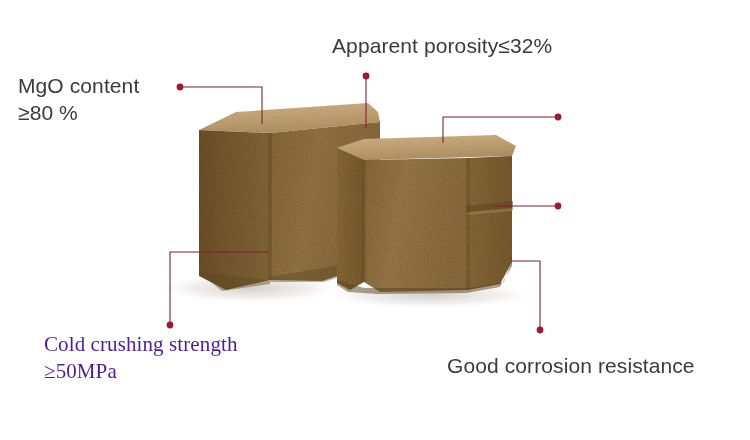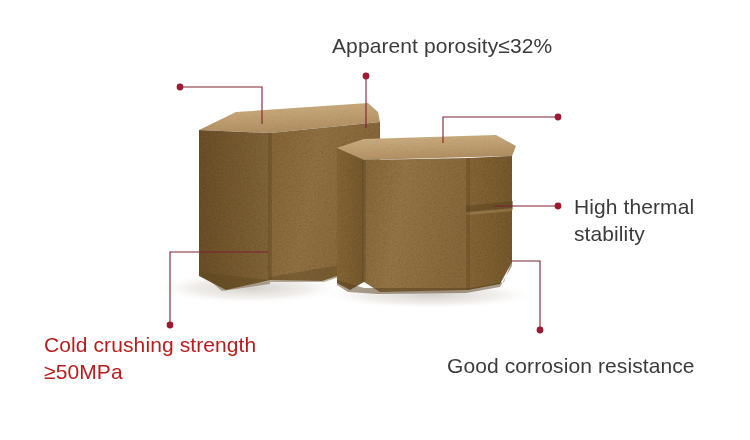--- a/index.html
+++ b/index.html
@@ -148,20 +148,20 @@
     <g id="dot-layer">
         <circle cx="180" cy="87" r="3.4" fill="#9b1b33"></circle>
         <circle cx="366" cy="76" r="3.4" fill="#9b1b33"></circle>
         <circle cx="558" cy="117" r="3.4" fill="#9b1b33"></circle>
         <circle cx="558" cy="206" r="3.4" fill="#9b1b33"></circle>
         <circle cx="170" cy="325" r="3.4" fill="#9b1b33"></circle>
         <circle cx="540" cy="330" r="3.4" fill="#9b1b33"></circle>
       </g>
   </svg>
 
+  <div class="label" style="color: rgb(59, 59, 59); left: 18px; top: 72px;">MgO content
+≥80 %</div>
   <div class="label" style="color: rgb(59, 59, 59); left: 332px; top: 32px;">Apparent porosity≤32%</div>
-  <div class="label" style="color: rgb(59, 59, 59); left: 574px; top: 193px;">High thermal
-stability</div>
-  <div class="label" style="color: #b91c1c; left: 44px; top: 331px;">Cold crushing strength
+  <div class="label" style="color: #4c1d95; left: 44px; top: 331px; font-family: Liberation Serif, serif;">Cold crushing strength
 ≥50MPa</div>
   <div class="label" style="color: rgb(59, 59, 59); left: 447px; top: 352px;">Good corrosion resistance</div>
 
 </div>
 
 </body></html>

